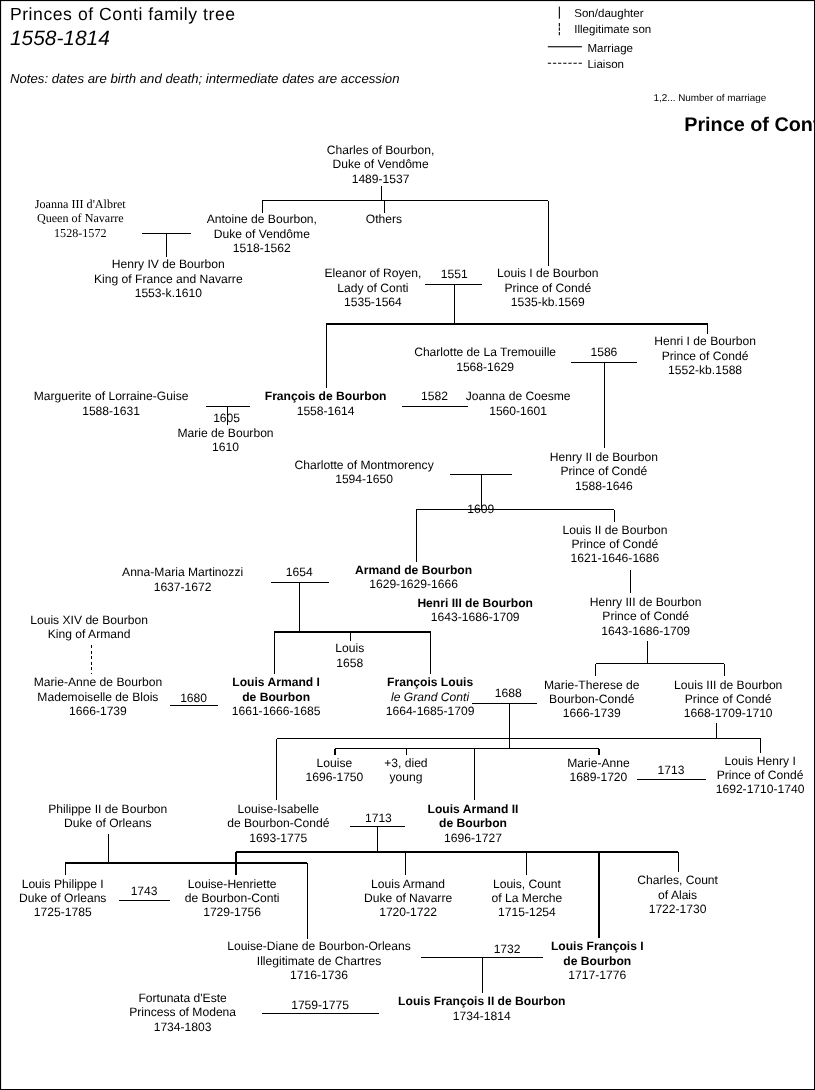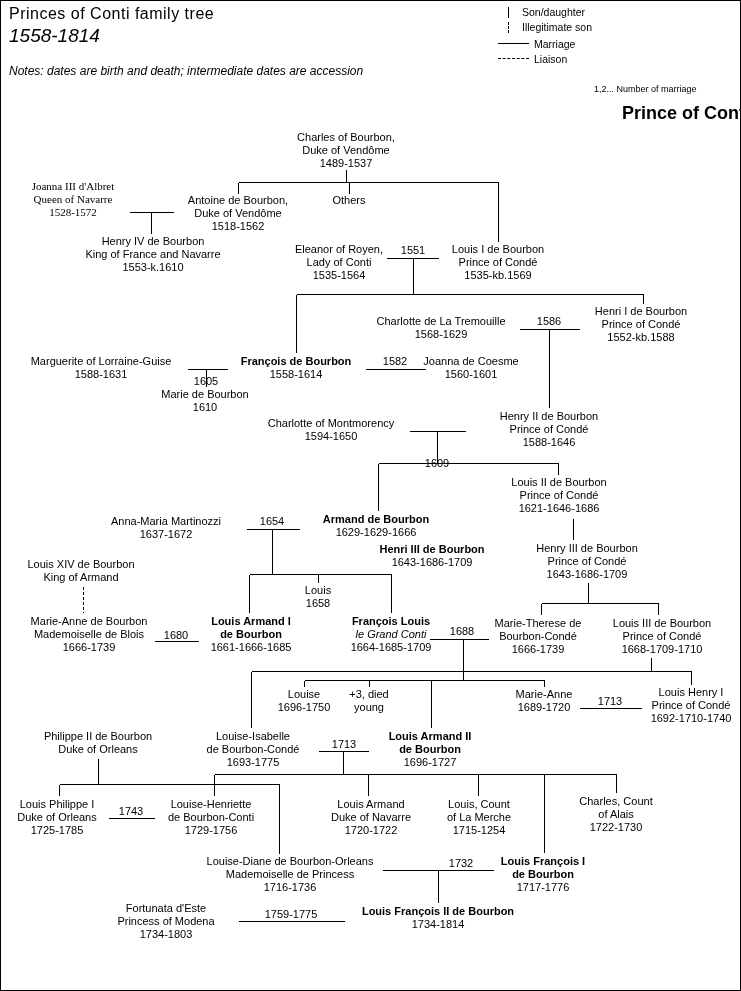--- a/index.html
+++ b/index.html
@@ -298,21 +298,21 @@
         <div class="">of La Merche</div>
         <div class="">1715-1254</div>
       </div>
       <div class="person" style="left: 615px; top: 794px;">
         <div class="">Charles, Count</div>
         <div class="">of Alais</div>
         <div class="">1722-1730</div>
       </div>
       <div class="person" style="left: 289px; top: 854px;">
         <div class="">Louise-Diane de Bourbon-Orleans</div>
-        <div class="">Mademoiselle de Princess</div>
+        <div class="">Illegitimate de Chartres</div>
         <div class="">1716-1736</div>
       </div>
       <div class="person" style="left: 542px; top: 854px;">
         <div class="b ">Louis François I</div>
         <div class="b ">de Bourbon</div>
         <div class="">1717-1776</div>
       </div>
       <div class="person" style="left: 165px; top: 901px;">
         <div class="">Fortunata d'Este</div>
         <div class="">Princess of Modena</div>

